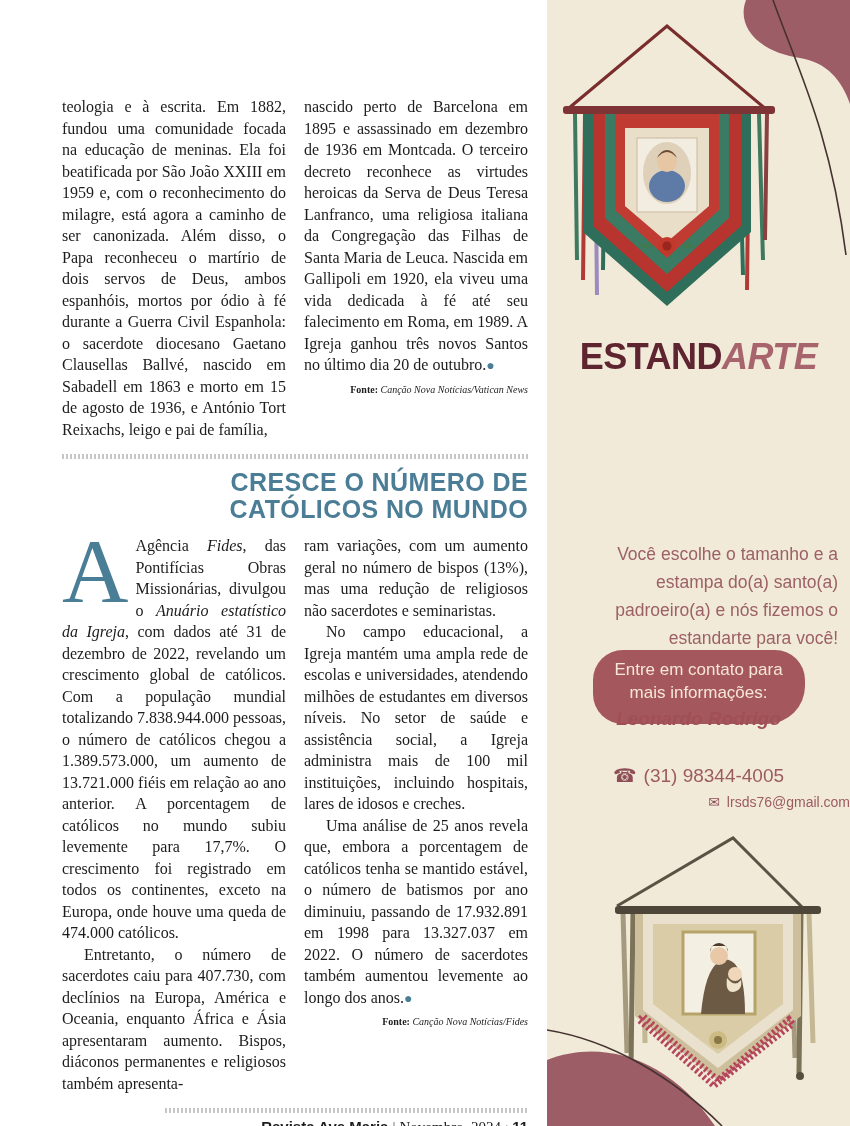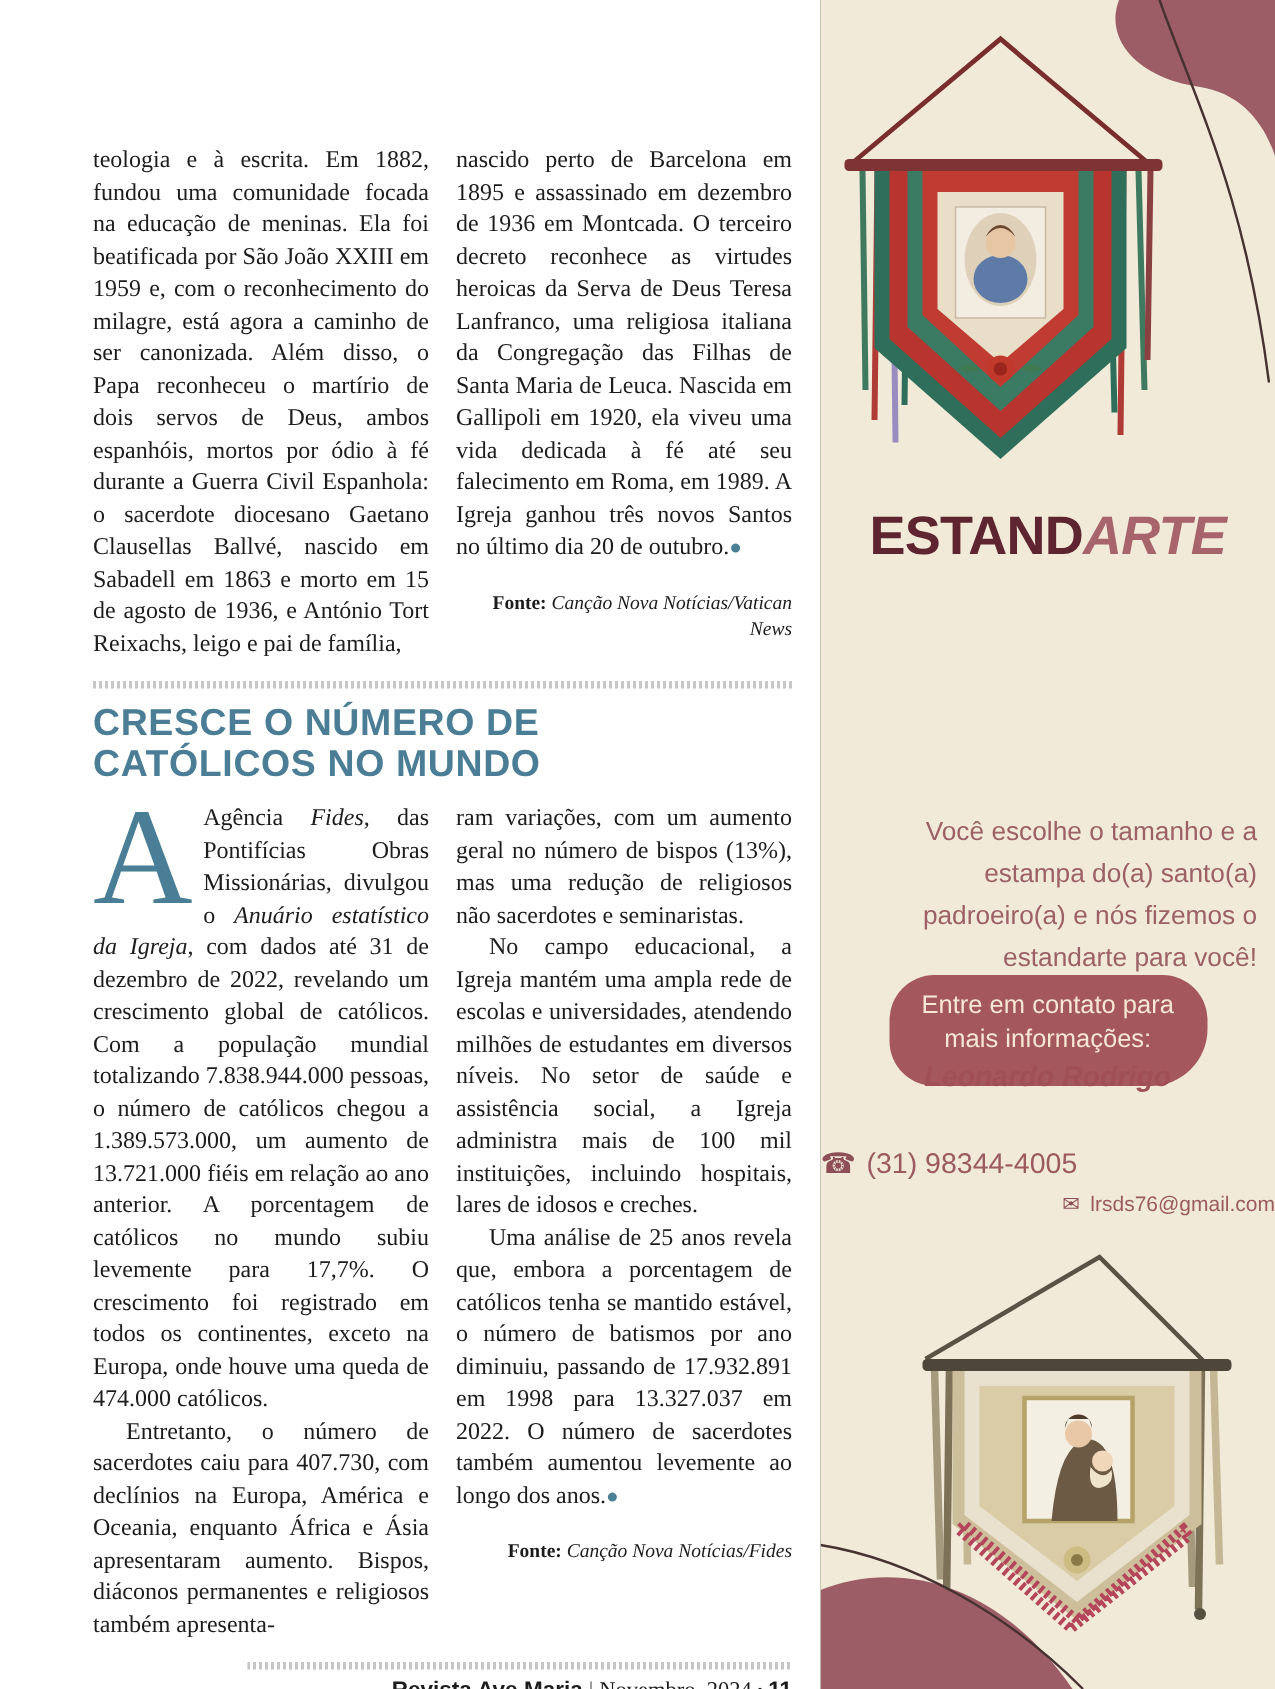--- a/index.html
+++ b/index.html
@@ -1,43 +1,43 @@
 <!DOCTYPE html>
 <html lang="pt-BR"><head>
 <meta charset="utf-8">
 <style>
   * { margin:0; padding:0; box-sizing:border-box; }
   body { background:#fff; }
   .page {
     position:relative; width:850px; height:1126px; overflow:hidden;
-    background:#14532d; font-family:"Liberation Serif", serif; color:#1c1c1c;
+    background:#3b82f6; font-family:"Liberation Serif", serif; color:#1c1c1c;
   }
   
   .main { position:absolute; left:0; top:0; width:547px; height:1126px; background:#fff; }
   .content { position:absolute; left:62px; top:0; width:466px; }
   .cols { display:flex; gap:18px; }
   .col { width:224px; }
   .bodytext { font-size:16px; line-height:21.5px; text-align:justify; hyphens:auto; }
   .bodytext p { margin:0; }
   .bodytext p.indent { text-indent:22px; }
   .article1 { margin-top:96px; }
   .tick-divider {
     height:5px; margin-top:14px;
     background:
       repeating-linear-gradient(90deg,#c6c6c6 0 2px, transparent 2px 4px),
       repeating-linear-gradient(90deg,#e3e3e3 0 1px, transparent 1px 4px);
   }
-  .headline { margin-top:10px; margin-bottom:12px; text-align:left;
+  .headline { margin-top:10px; margin-bottom:12px; text-align:right;
     font-family:"Liberation Sans", sans-serif; font-weight:700;
     font-size:25px; line-height:27px; color:#4b7e96; letter-spacing:.4px; }
   .headline span { display:block; }
   .dropcap { float:left; font-family:"Liberation Serif", serif; color:#4a7d96;
     font-size:92px; line-height:66px; height:64px; margin:3px 7px 0 0; }
   .enddot { color:#4a7f96; font-size:14px; }
-  .credit { margin-top:16px; text-align:right; font-size:13px; line-height:17px; }
+  .credit { margin-top:4px; text-align:right; font-size:10px; line-height:17px; }
   .credit .lbl { font-weight:700; }
   .credit .src { font-style:italic; }
   .pfooter { margin-top:14px; }
   .footer-line { margin-left:103px; width:363px; margin-top:0; }
   .footer-text { margin-top:5px; text-align:right; font-size:15px; }
   .footer-text .brand { font-family:"Liberation Sans", sans-serif; font-weight:700; }
   .footer-text .sep { color:#555; margin:0 4px; }
   .footer-text .date { font-family:"Liberation Serif", serif; }
   .footer-text .dot { font-weight:700; margin:0 3px; }
   .footer-text .pageno { font-family:"Liberation Sans", sans-serif; font-weight:700; }
@@ -57,21 +57,21 @@
     font-size:17.5px; line-height:28px; color:#9c6066; }
   .pitch .strong { font-weight:700; color:#8e4e57; }
   .choose { position:absolute; top:540px; left:12px; width:279px; text-align:right;
     font-size:17.5px; line-height:28px; color:#9c6066; }
   .pill { position:absolute; top:650px; left:50%; transform:translateX(-50%);
     background:#a4575c; color:#f6e7d4; border-radius:30px 30px 38px 30px;
     padding:8px 16px 20px; width:212px; text-align:center;
     font-size:17px; line-height:23px; }
   .contact-name { position:absolute; top:708px; width:100%; text-align:center;
     font-weight:700; font-style:italic; font-size:19px; color:#a04f58; }
-  .contact-phone { position:absolute; top:764px; width:100%; text-align:left;
+  .contact-phone { position:absolute; top:764px; width:100%; text-align:center;
     font-size:19px; color:#9c5a61; }
   .contact-email { position:absolute; top:794px; width:100%; text-align:right;
     font-size:14px; color:#9c5a61; }
   .cicon { margin-right:7px; color:#8e4e57; }
 </style>
 </head>
 <body>
 
 <div class="page">
 

